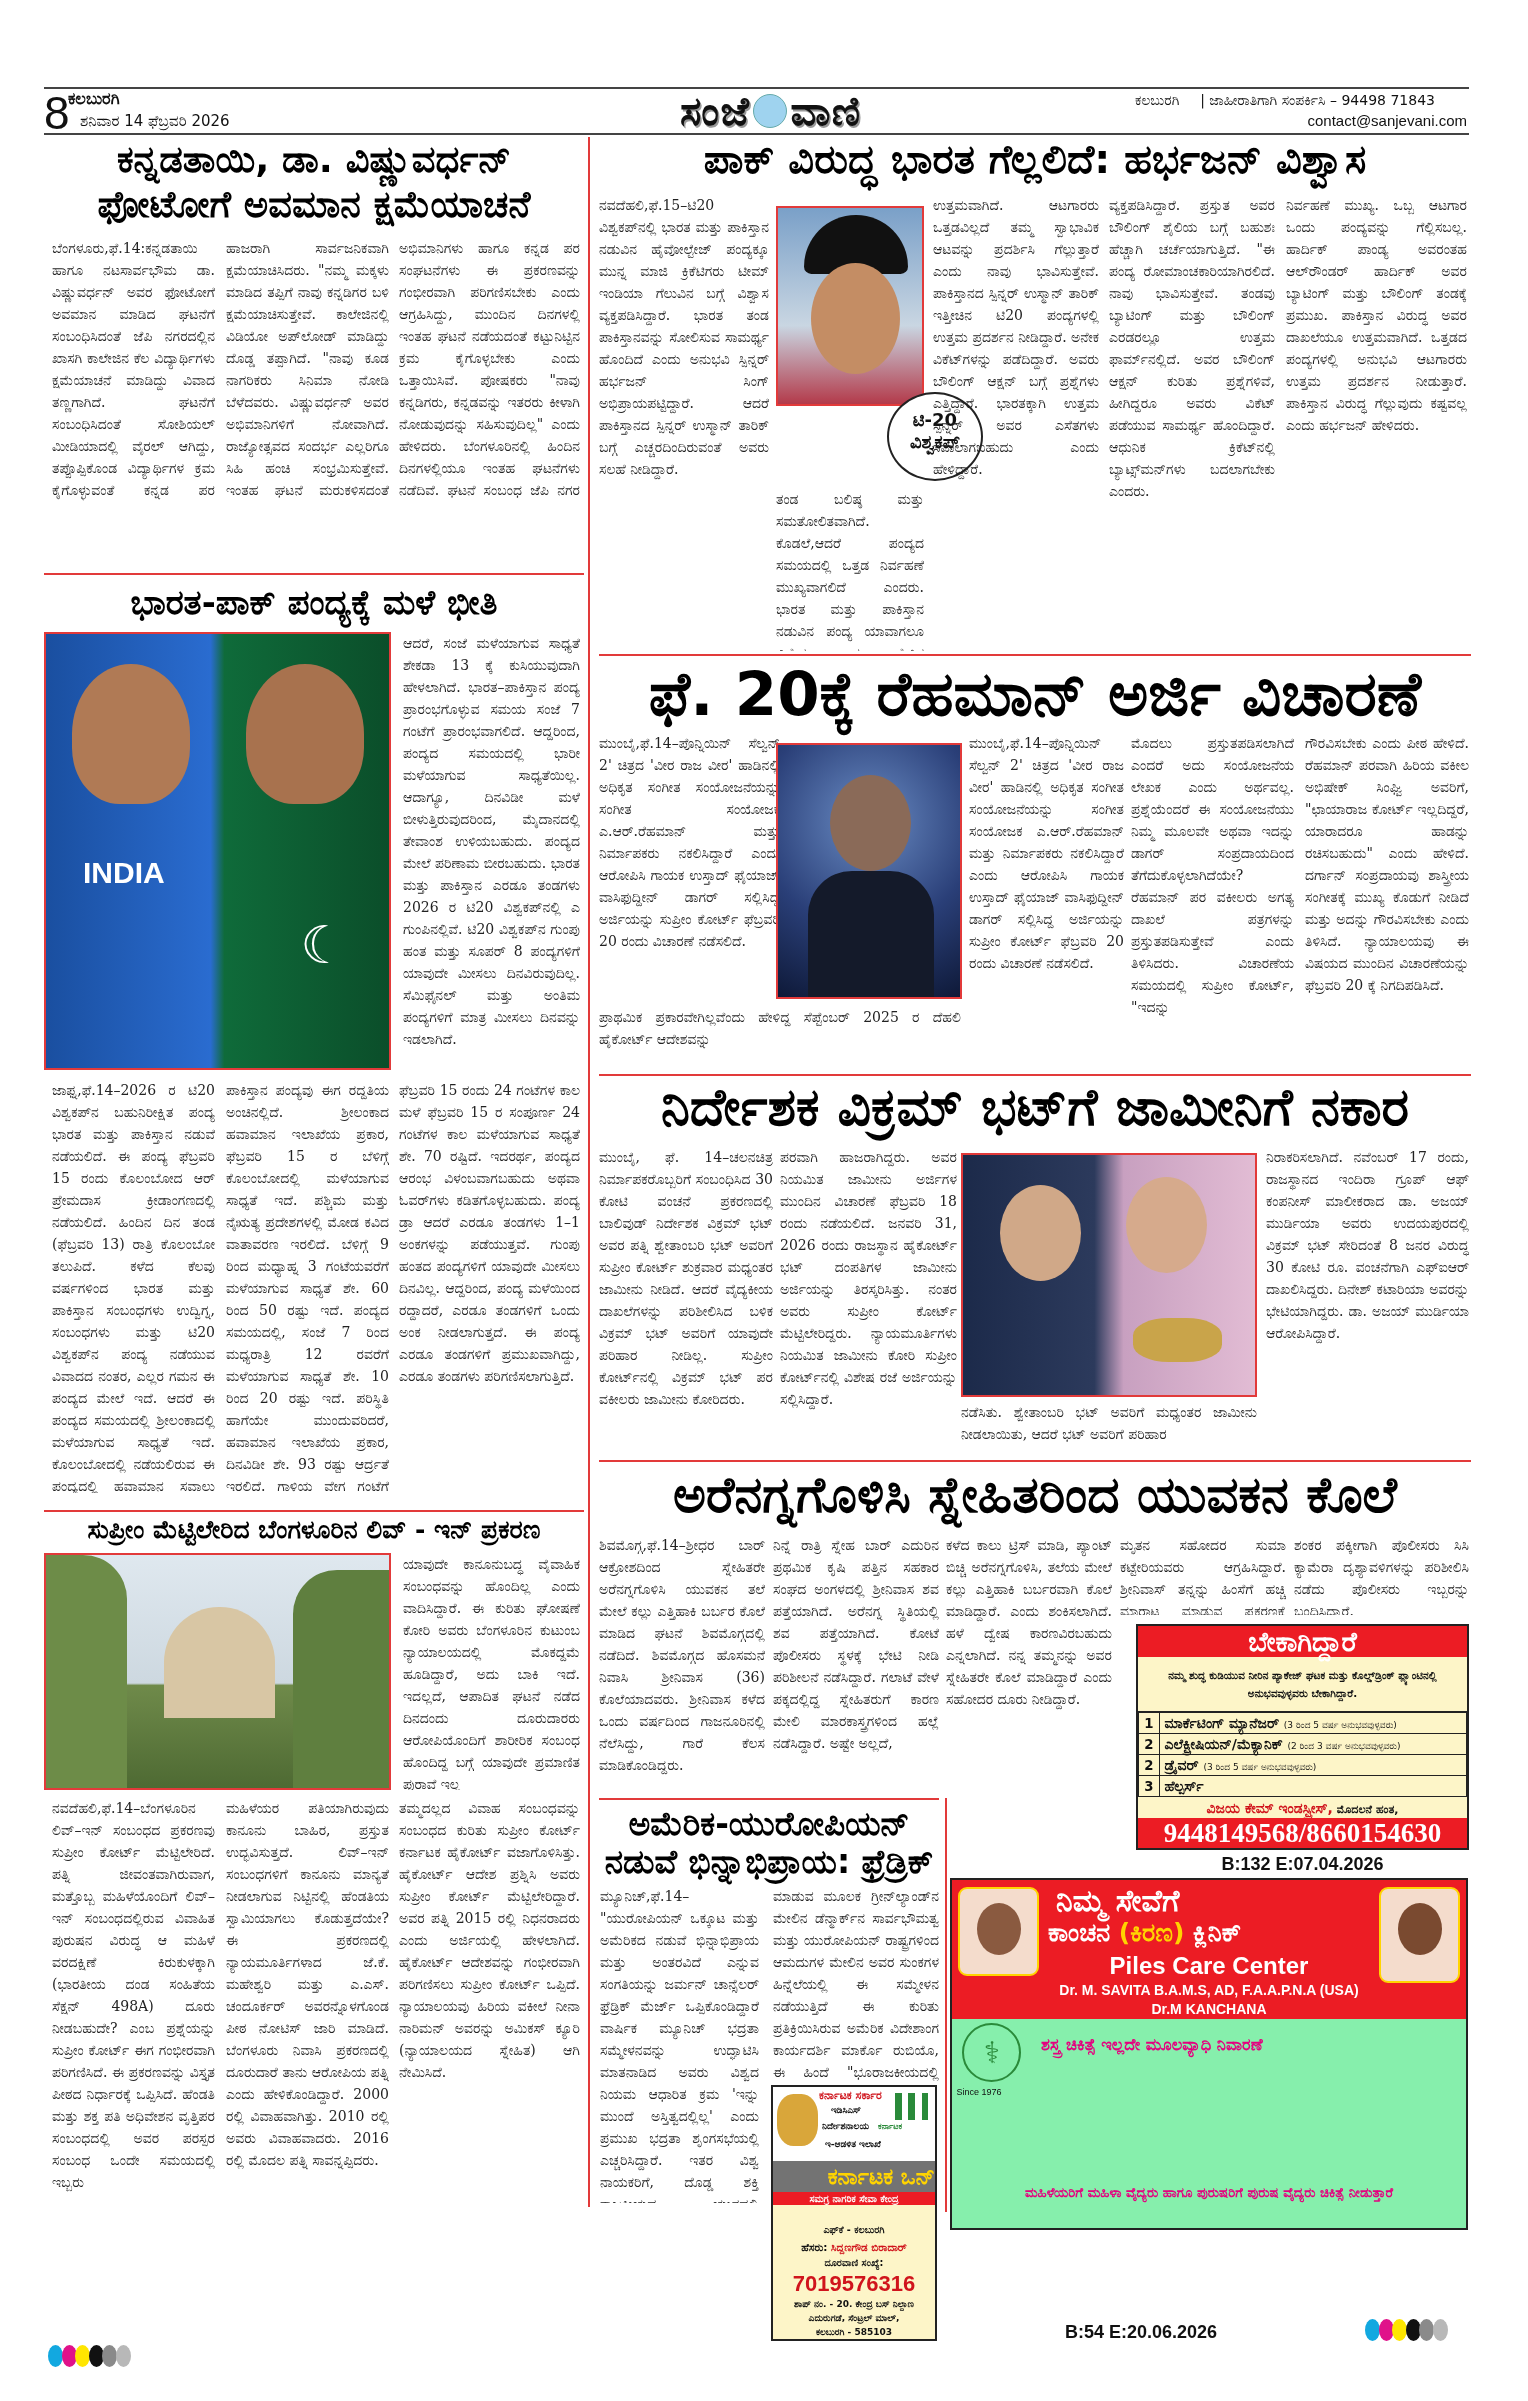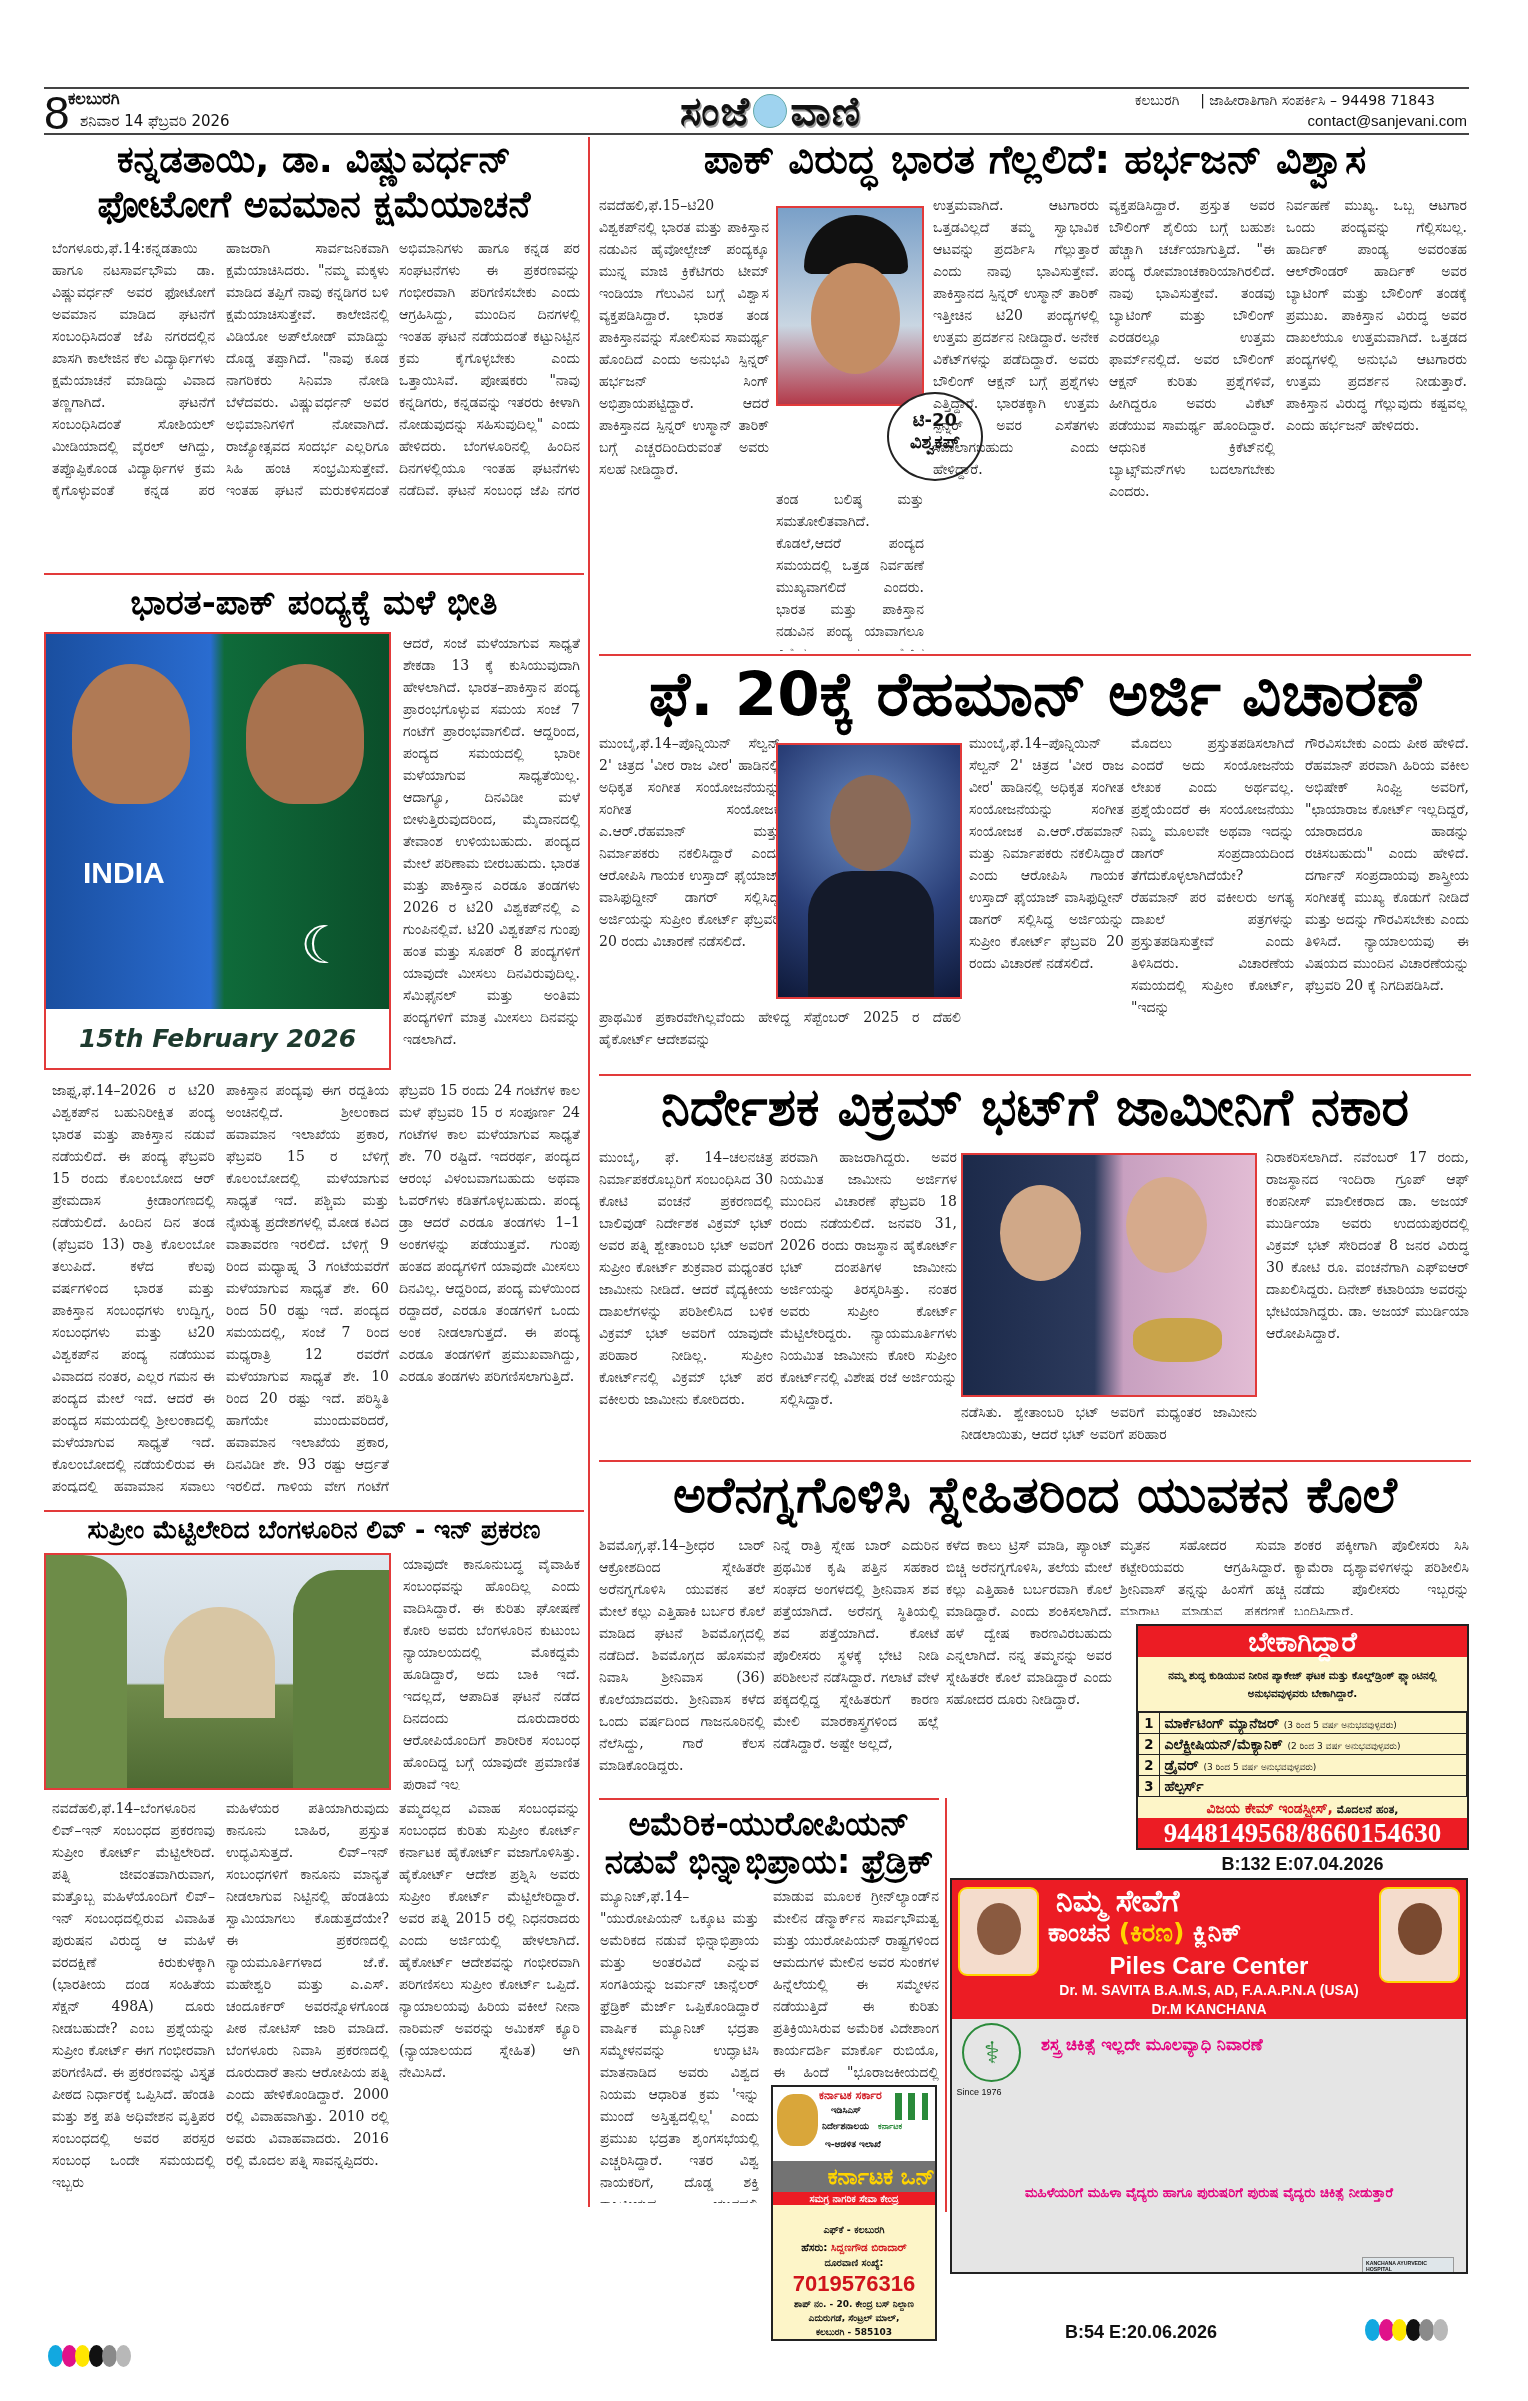--- a/index.html
+++ b/index.html
@@ -52,21 +52,20 @@
 <div class="col body" style="left:226px;top:237px;width:163px;height:266px">ಹಾಜರಾಗಿ ಸಾರ್ವಜನಿಕವಾಗಿ ಕ್ಷಮೆಯಾಚಿಸಿದರು. "ನಮ್ಮ ಮಕ್ಕಳು ಮಾಡಿದ ತಪ್ಪಿಗೆ ನಾವು ಕನ್ನಡಿಗರ ಬಳಿ ಕ್ಷಮೆಯಾಚಿಸುತ್ತೇವೆ. ಕಾಲೇಜಿನಲ್ಲಿ ವಿಡಿಯೋ ಅಪ್‌ಲೋಡ್ ಮಾಡಿದ್ದು ದೊಡ್ಡ ತಪ್ಪಾಗಿದೆ. "ನಾವು ಕೂಡ ನಾಗರಿಕರು ಸಿನಿಮಾ ನೋಡಿ ಬೆಳೆದವರು. ವಿಷ್ಣುವರ್ಧನ್ ಅವರ ಅಭಿಮಾನಿಗಳಿಗೆ ನೋವಾಗಿದೆ. ರಾಜ್ಯೋತ್ಸವದ ಸಂದರ್ಭ ಎಲ್ಲರಿಗೂ ಸಿಹಿ ಹಂಚಿ ಸಂಭ್ರಮಿಸುತ್ತೇವೆ. ಇಂತಹ ಘಟನೆ ಮರುಕಳಿಸದಂತೆ ನಾವು ಗಮನ ವಹಿಸುತ್ತೇವೆ," ಎಂದು ಅವರು ಹೇಳಿದರು.ವಿಷ್ಣುವರ್ಧನ್</div>
 <div class="col body" style="left:399px;top:237px;width:181px;height:266px">ಅಭಿಮಾನಿಗಳು ಹಾಗೂ ಕನ್ನಡ ಪರ ಸಂಘಟನೆಗಳು ಈ ಪ್ರಕರಣವನ್ನು ಗಂಭೀರವಾಗಿ ಪರಿಗಣಿಸಬೇಕು ಎಂದು ಆಗ್ರಹಿಸಿದ್ದು, ಮುಂದಿನ ದಿನಗಳಲ್ಲಿ ಇಂತಹ ಘಟನೆ ನಡೆಯದಂತೆ ಕಟ್ಟುನಿಟ್ಟಿನ ಕ್ರಮ ಕೈಗೊಳ್ಳಬೇಕು ಎಂದು ಒತ್ತಾಯಿಸಿವೆ. ಪೋಷಕರು "ನಾವು ಕನ್ನಡಿಗರು, ಕನ್ನಡವನ್ನು ಇತರರು ಕೀಳಾಗಿ ನೋಡುವುದನ್ನು ಸಹಿಸುವುದಿಲ್ಲ" ಎಂದು ಹೇಳಿದರು. ಬೆಂಗಳೂರಿನಲ್ಲಿ ಹಿಂದಿನ ದಿನಗಳಲ್ಲಿಯೂ ಇಂತಹ ಘಟನೆಗಳು ನಡೆದಿವೆ. ಘಟನೆ ಸಂಬಂಧ ಜೆಪಿ ನಗರ ಪೊಲೀಸ್ ಠಾಣೆಯಲ್ಲಿ ಪ್ರಕರಣ ದಾಖಲಾಗಿತನಿಖೆಮುಂದುವರಿದಿದೆ.</div>
 <div class="redline" style="left:44px;top:573px;width:540px"></div>
 
 <div class="abs hl" style="left:44px;top:584px;width:540px;text-align:center;font-size:34px">ಭಾರತ-ಪಾಕ್ ಪಂದ್ಯಕ್ಕೆ ಮಳೆ ಭೀತಿ</div>
 <div class="photo" style="left:44px;top:632px;width:347px;height:438px;background:linear-gradient(90deg,#1a4fa0 0%,#2a6cd0 48%,#0f6b3a 52%,#0b4e2a 100%)">
   <div class="abs" style="left:26px;top:30px;width:118px;height:140px;border-radius:50% 50% 40% 40%;background:#b07a55"></div>
   <div class="abs" style="left:200px;top:30px;width:118px;height:140px;border-radius:50% 50% 40% 40%;background:#a8724e"></div>
   <div class="abs" style="left:37px;top:222px;color:#fff;font-weight:900;font-size:30px;font-family:'Liberation Sans',sans-serif">INDIA</div>
   <div class="abs" style="left:244px;top:281px;width:67px;height:67px;color:#fff;font-size:52px;text-align:center">☾</div>
-  <div class="abs" style="left:0;bottom:0;width:100%;height:59px;background:#fff;text-align:center;font-size:25px;font-weight:900;font-style:italic;line-height:59px;color:#1e3a2e;font-family:'DejaVu Sans',sans-serif">15th February 2026</div>
 </div>
 <div class="col body" style="left:403px;top:632px;width:177px;height:440px">ಆದರೆ, ಸಂಜೆ ಮಳೆಯಾಗುವ ಸಾಧ್ಯತೆ ಶೇಕಡಾ 13 ಕ್ಕೆ ಕುಸಿಯುವುದಾಗಿ ಹೇಳಲಾಗಿದೆ. ಭಾರತ–ಪಾಕಿಸ್ತಾನ ಪಂದ್ಯ ಪ್ರಾರಂಭಗೊಳ್ಳುವ ಸಮಯ ಸಂಜೆ 7 ಗಂಟೆಗೆ ಪ್ರಾರಂಭವಾಗಲಿದೆ. ಆದ್ದರಿಂದ, ಪಂದ್ಯದ ಸಮಯದಲ್ಲಿ ಭಾರೀ ಮಳೆಯಾಗುವ ಸಾಧ್ಯತೆಯಿಲ್ಲ. ಆದಾಗ್ಯೂ, ದಿನವಿಡೀ ಮಳೆ ಬೀಳುತ್ತಿರುವುದರಿಂದ, ಮೈದಾನದಲ್ಲಿ ತೇವಾಂಶ ಉಳಿಯಬಹುದು. ಪಂದ್ಯದ ಮೇಲೆ ಪರಿಣಾಮ ಬೀರಬಹುದು. ಭಾರತ ಮತ್ತು ಪಾಕಿಸ್ತಾನ ಎರಡೂ ತಂಡಗಳು 2026 ರ ಟಿ20 ವಿಶ್ವಕಪ್‌ನಲ್ಲಿ ಎ ಗುಂಪಿನಲ್ಲಿವೆ. ಟಿ20 ವಿಶ್ವಕಪ್‌ನ ಗುಂಪು ಹಂತ ಮತ್ತು ಸೂಪರ್ 8 ಪಂದ್ಯಗಳಿಗೆ ಯಾವುದೇ ಮೀಸಲು ದಿನವಿರುವುದಿಲ್ಲ. ಸೆಮಿಫೈನಲ್ ಮತ್ತು ಅಂತಿಮ ಪಂದ್ಯಗಳಿಗೆ ಮಾತ್ರ ಮೀಸಲು ದಿನವನ್ನು ಇಡಲಾಗಿದೆ.</div>
 <div class="col body" style="left:52px;top:1079px;width:163px;height:414px">ಜಾಫ್ನ,ಫೆ.14–2026 ರ ಟಿ20 ವಿಶ್ವಕಪ್‌ನ ಬಹುನಿರೀಕ್ಷಿತ ಪಂದ್ಯ ಭಾರತ ಮತ್ತು ಪಾಕಿಸ್ತಾನ ನಡುವೆ ನಡೆಯಲಿದೆ. ಈ ಪಂದ್ಯ ಫೆಬ್ರವರಿ 15 ರಂದು ಕೊಲಂಬೋದ ಆರ್ ಪ್ರೇಮದಾಸ ಕ್ರೀಡಾಂಗಣದಲ್ಲಿ ನಡೆಯಲಿದೆ. ಹಿಂದಿನ ದಿನ ತಂಡ (ಫೆಬ್ರವರಿ 13) ರಾತ್ರಿ ಕೊಲಂಬೋ ತಲುಪಿದೆ. ಕಳೆದ ಕೆಲವು ವರ್ಷಗಳಿಂದ ಭಾರತ ಮತ್ತು ಪಾಕಿಸ್ತಾನ ಸಂಬಂಧಗಳು ಉದ್ವಿಗ್ನ, ಸಂಬಂಧಗಳು ಮತ್ತು ಟಿ20 ವಿಶ್ವಕಪ್‌ನ ಪಂದ್ಯ ನಡೆಯುವ ವಿವಾದದ ನಂತರ, ಎಲ್ಲರ ಗಮನ ಈ ಪಂದ್ಯದ ಮೇಲೆ ಇದೆ. ಆದರೆ ಈ ಪಂದ್ಯದ ಸಮಯದಲ್ಲಿ ಶ್ರೀಲಂಕಾದಲ್ಲಿ ಮಳೆಯಾಗುವ ಸಾಧ್ಯತೆ ಇದೆ. ಕೊಲಂಬೋದಲ್ಲಿ ನಡೆಯಲಿರುವ ಈ ಪಂದ್ಯದಲ್ಲಿ ಹವಾಮಾನ ಸವಾಲು ನೀಡಬಹುದು. ನಿಗದಿಯಾಗಿದ್ದ ಈ ಭಾರತ–</div>
 <div class="col body" style="left:226px;top:1079px;width:163px;height:414px">ಪಾಕಿಸ್ತಾನ ಪಂದ್ಯವು ಈಗ ರದ್ದತಿಯ ಅಂಚಿನಲ್ಲಿದೆ. ಶ್ರೀಲಂಕಾದ ಹವಾಮಾನ ಇಲಾಖೆಯ ಪ್ರಕಾರ, ಫೆಬ್ರವರಿ 15 ರ ಬೆಳಿಗ್ಗೆ ಕೊಲಂಬೋದಲ್ಲಿ ಮಳೆಯಾಗುವ ಸಾಧ್ಯತೆ ಇದೆ. ಪಶ್ಚಿಮ ಮತ್ತು ನೈಋತ್ಯ ಪ್ರದೇಶಗಳಲ್ಲಿ ಮೋಡ ಕವಿದ ವಾತಾವರಣ ಇರಲಿದೆ. ಬೆಳಿಗ್ಗೆ 9 ರಿಂದ ಮಧ್ಯಾಹ್ನ 3 ಗಂಟೆಯವರೆಗೆ ಮಳೆಯಾಗುವ ಸಾಧ್ಯತೆ ಶೇ. 60 ರಿಂದ 50 ರಷ್ಟು ಇದೆ. ಪಂದ್ಯದ ಸಮಯದಲ್ಲಿ, ಸಂಜೆ 7 ರಿಂದ ಮಧ್ಯರಾತ್ರಿ 12 ರವರೆಗೆ ಮಳೆಯಾಗುವ ಸಾಧ್ಯತೆ ಶೇ. 10 ರಿಂದ 20 ರಷ್ಟು ಇದೆ. ಪರಿಸ್ಥಿತಿ ಹಾಗೆಯೇ ಮುಂದುವರಿದರೆ, ಹವಾಮಾನ ಇಲಾಖೆಯ ಪ್ರಕಾರ, ದಿನವಿಡೀ ಶೇ. 93 ರಷ್ಟು ಆರ್ದ್ರತೆ ಇರಲಿದೆ. ಗಾಳಿಯ ವೇಗ ಗಂಟೆಗೆ ಸುಮಾರು 12.1 ಕಿ.ಮೀ. ಮಳೆಯಾಗುವ ನಿರೀಕ್ಷೆಯಿದೆ.</div>
 <div class="col body" style="left:399px;top:1079px;width:181px;height:414px">ಫೆಬ್ರವರಿ 15 ರಂದು 24 ಗಂಟೆಗಳ ಕಾಲ ಮಳೆ ಫೆಬ್ರವರಿ 15 ರ ಸಂಪೂರ್ಣ 24 ಗಂಟೆಗಳ ಕಾಲ ಮಳೆಯಾಗುವ ಸಾಧ್ಯತೆ ಶೇ. 70 ರಷ್ಟಿದೆ. ಇದರರ್ಥ, ಪಂದ್ಯದ ಆರಂಭ ವಿಳಂಬವಾಗಬಹುದು ಅಥವಾ ಓವರ್‌ಗಳು ಕಡಿತಗೊಳ್ಳಬಹುದು. ಪಂದ್ಯ ಡ್ರಾ ಆದರೆ ಎರಡೂ ತಂಡಗಳು 1–1 ಅಂಕಗಳನ್ನು ಪಡೆಯುತ್ತವೆ. ಗುಂಪು ಹಂತದ ಪಂದ್ಯಗಳಿಗೆ ಯಾವುದೇ ಮೀಸಲು ದಿನವಿಲ್ಲ. ಆದ್ದರಿಂದ, ಪಂದ್ಯ ಮಳೆಯಿಂದ ರದ್ದಾದರೆ, ಎರಡೂ ತಂಡಗಳಿಗೆ ಒಂದು ಅಂಕ ನೀಡಲಾಗುತ್ತದೆ. ಈ ಪಂದ್ಯ ಎರಡೂ ತಂಡಗಳಿಗೆ ಪ್ರಮುಖವಾಗಿದ್ದು, ಎರಡೂ ತಂಡಗಳು ಪರಿಗಣಿಸಲಾಗುತ್ತಿದೆ.</div>
 <div class="redline" style="left:44px;top:1510px;width:540px"></div>
 
 <div class="abs hl" style="left:44px;top:1516px;width:540px;text-align:center;font-size:25px">ಸುಪ್ರೀಂ ಮೆಟ್ಟಿಲೇರಿದ ಬೆಂಗಳೂರಿನ ಲಿವ್ - ಇನ್ ಪ್ರಕರಣ</div>
 <div class="photo" style="left:44px;top:1553px;width:347px;height:237px;background:linear-gradient(180deg,#dfe8ef 0%,#cdd8e0 55%,#6f8a4a 56%,#4e6a33 100%)">
   <div class="abs" style="left:118px;top:52px;width:111px;height:111px;background:#d8c6a4;border-radius:55px 55px 0 0"></div>
@@ -181,21 +180,21 @@
   </table>
   <div style="text-align:center;font-weight:bold;font-size:11px;line-height:18px;margin-top:1.5px">
     <span style="color:#d0141c;font-size:14px">ವಿಜಯ ಕೇಮ್ ಇಂಡಸ್ಟ್ರೀಸ್,</span>
     <span>ಮೊದಲನೆ ಹಂತ,</span>
   </div>
   <div style="text-align:center;font-weight:bold;font-size:10.4px;line-height:16.3px">ಕಪನೂರ ಇಂಡಸ್ಟ್ರೀಯಲ್ ಎಸ್ಟೇಟ್ ಕಲಬುರಗಿ</div>
   <div style="position:absolute;bottom:0;left:0;right:0;background:#ec1c24;color:#fff;text-align:center;font-family:'Liberation Serif',serif;font-weight:bold;font-size:27px;line-height:30px">9448149568/8660154630</div>
 </div>
 <div class="footnote" style="left:1136px;top:1854px;width:333px;text-align:center">B:132 E:07.04.2026</div>
 
-<div class="ad" style="left:950px;top:1878px;width:518px;height:396px;background:#e5e5e5">
+<div class="ad" style="left:950px;top:1878px;width:518px;height:352px;background:#86efac">
   <div style="background:#ec1c24;height:139px;position:relative">
     <div class="abs" style="left:6px;top:7.4px;width:81px;height:89px;background:#f4dccc;border:2.2px solid #ffd400;border-radius:9px">
       <div style="width:44px;height:52px;margin:13.3px auto 0;border-radius:50%;background:#8a5a40"></div>
     </div>
     <div class="abs" style="right:6px;top:7.4px;width:81px;height:96px;background:#f4dccc;border:2.2px solid #ffd400;border-radius:9px">
       <div style="width:44px;height:52px;margin:13.3px auto 0;border-radius:50%;background:#7a4a30"></div>
     </div>
     <div class="abs" style="left:104px;top:3px;color:#fff;font-weight:900;font-size:30px">ನಿಮ್ಮ ಸೇವೆಗೆ</div>
     <div class="abs" style="left:96px;top:38px;font-weight:900;font-size:25px;white-space:nowrap">
       <span style="color:#fff">ಕಾಂಚನ</span>

